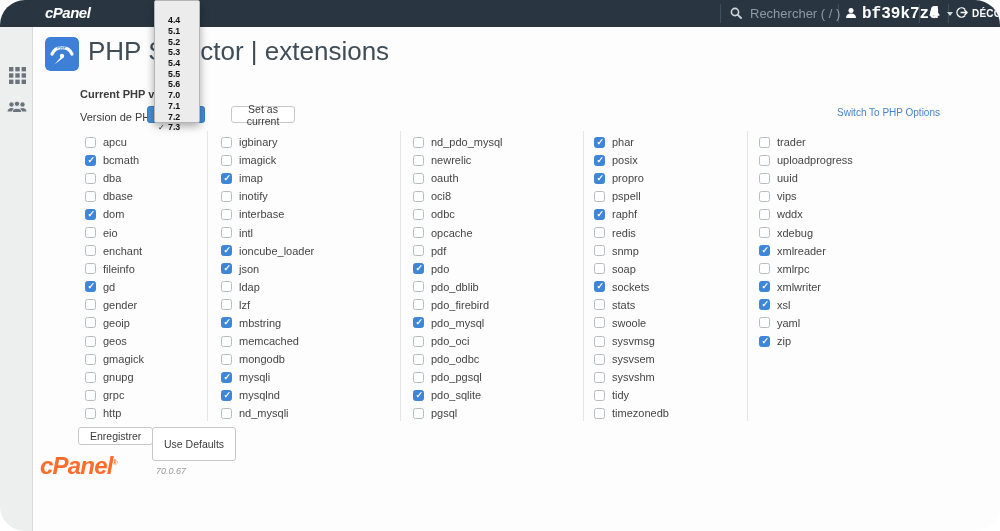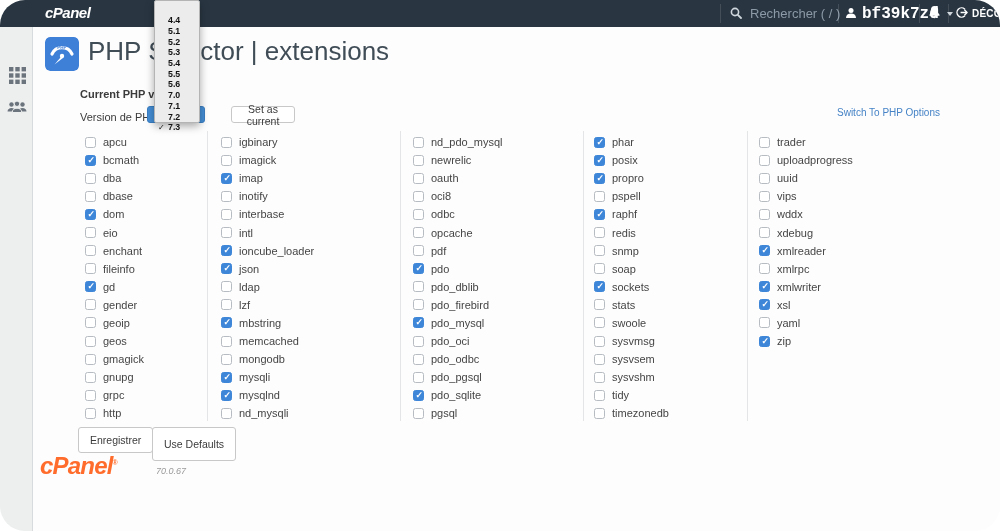--- a/index.html
+++ b/index.html
@@ -46,21 +46,21 @@
   
   .ext-col { position:absolute; top:133px; }
   .ext-item { height:18.1px; display:flex; align-items:center; gap:7px; cursor:pointer; }
   .cbx { width:11px; height:11px; border:1px solid #b6bcc2; border-radius:2.5px; background:#fff; flex:0 0 auto; position:relative; }
   .cbx.checked { background:#3e86d8; border-color:#3e86d8; }
   .cbx.checked::after { content:"✓"; position:absolute; left:1.5px; top:-1px; color:#fff; font-size:9px; font-weight:700; }
   .ext-label { font-size:11px; color:#454545; }
   .col-div { position:absolute; top:131px; height:290px; width:1px; background:#e3e5e7; }
 
   
-  .act-save { position:absolute; left:78px; top:427px; height:26px; padding:6px 11px; }
+  .act-save { position:absolute; left:78px; top:427px; height:18px; padding:6px 11px; }
   .act-def { position:absolute; left:152px; top:427px; height:18px; padding:16px 11px; }
 
   
   .f-logo { position:absolute; left:40px; top:452px; font-size:24px; font-weight:700; font-style:italic; color:#ff6c2c; letter-spacing:-0.8px; }
   .f-logo sup { font-size:7px; font-style:normal; }
   .f-version { position:absolute; left:156px; top:466px; font-size:9px; color:#9a9a9a;font-style:italic; }
   .footer-links { position:absolute; right:23px; top:463px; display:flex; gap:22px; }
   .footer-link { font-size:11px; color:#3d7ab5; text-decoration:none; cursor:pointer; white-space:nowrap; }
 </style>
 </head>

